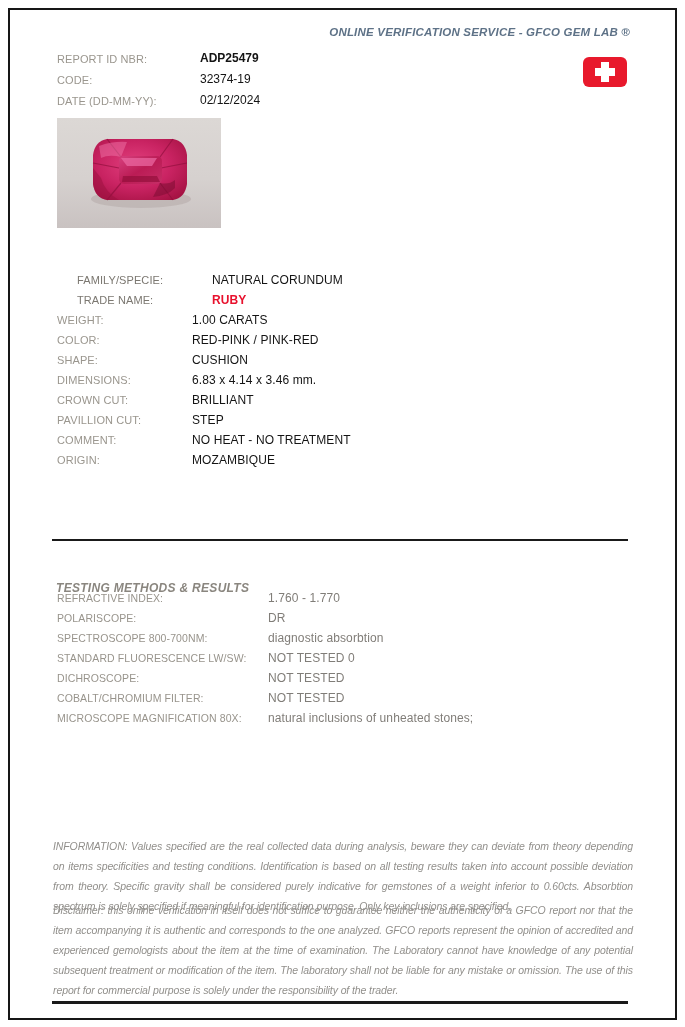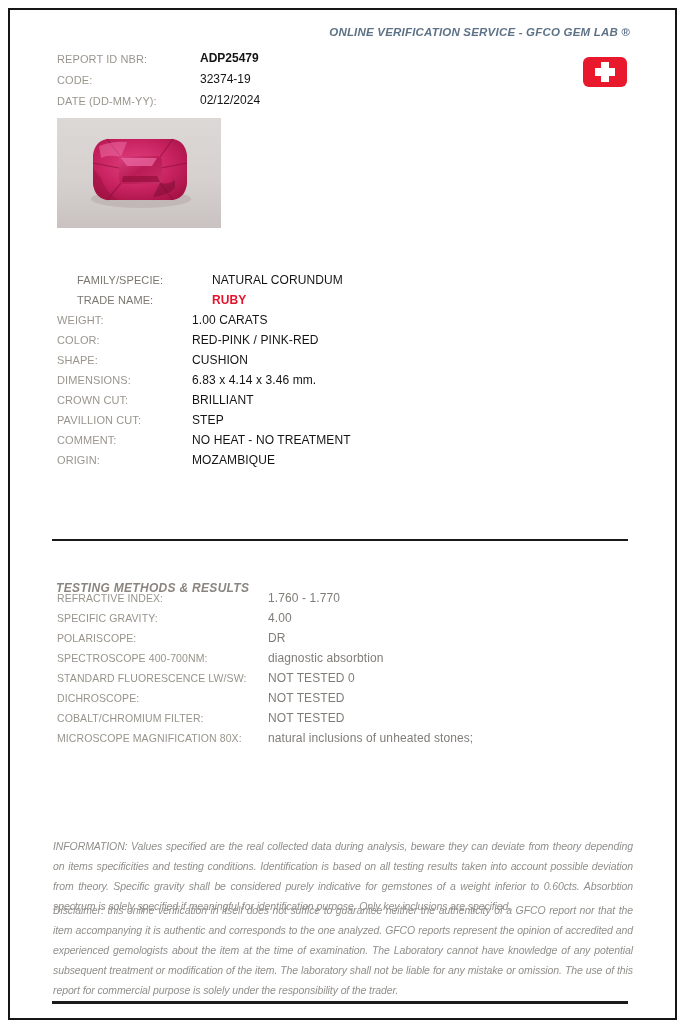--- a/index.html
+++ b/index.html
@@ -165,29 +165,25 @@
 <div class="divider thin"></div>
 
 <div class="testing-title">TESTING METHODS &amp; RESULTS</div>
 
 <div class="testing">
   <div class="trow">
     <span class="lbl">REFRACTIVE INDEX:</span>
     <span class="val">1.760 - 1.770</span>
   </div>
   <div class="trow">
-    <span class="lbl">SPECIFIC GRAVITY:</span>
-    <span class="val">4.00</span>
-  </div>
-  <div class="trow">
     <span class="lbl">POLARISCOPE:</span>
     <span class="val">DR</span>
   </div>
   <div class="trow">
-    <span class="lbl">SPECTROSCOPE 400-700NM:</span>
+    <span class="lbl">SPECTROSCOPE 800-700NM:</span>
     <span class="val">diagnostic absorbtion</span>
   </div>
   <div class="trow">
     <span class="lbl">STANDARD FLUORESCENCE LW/SW:</span>
     <span class="val">NOT TESTED 0</span>
   </div>
   <div class="trow">
     <span class="lbl">DICHROSCOPE:</span>
     <span class="val">NOT TESTED</span>
   </div>

